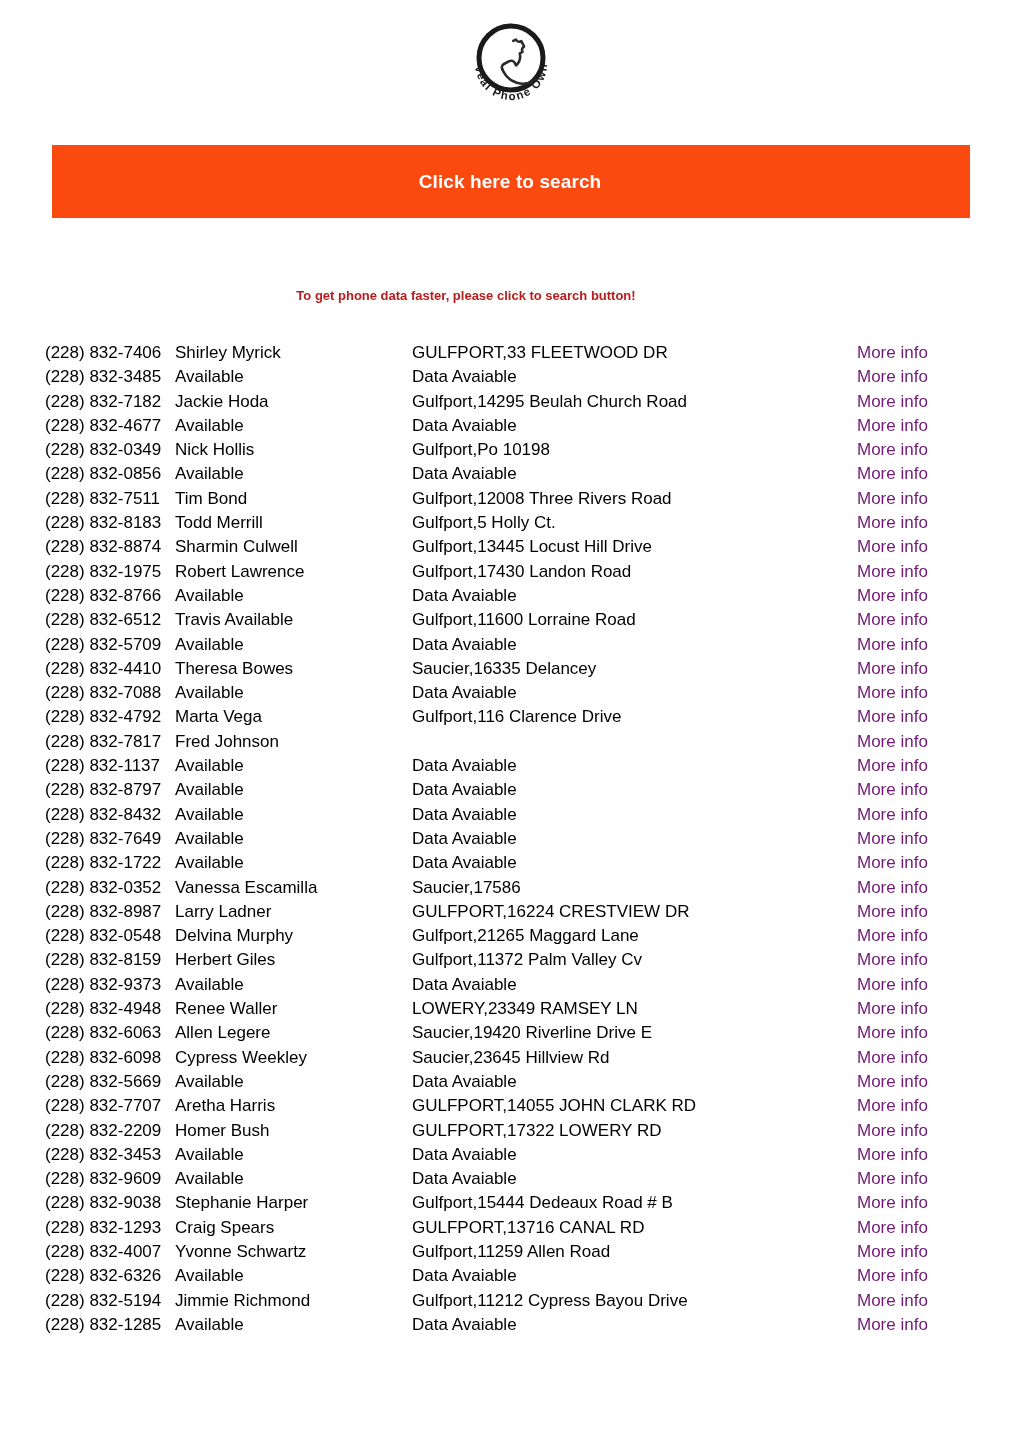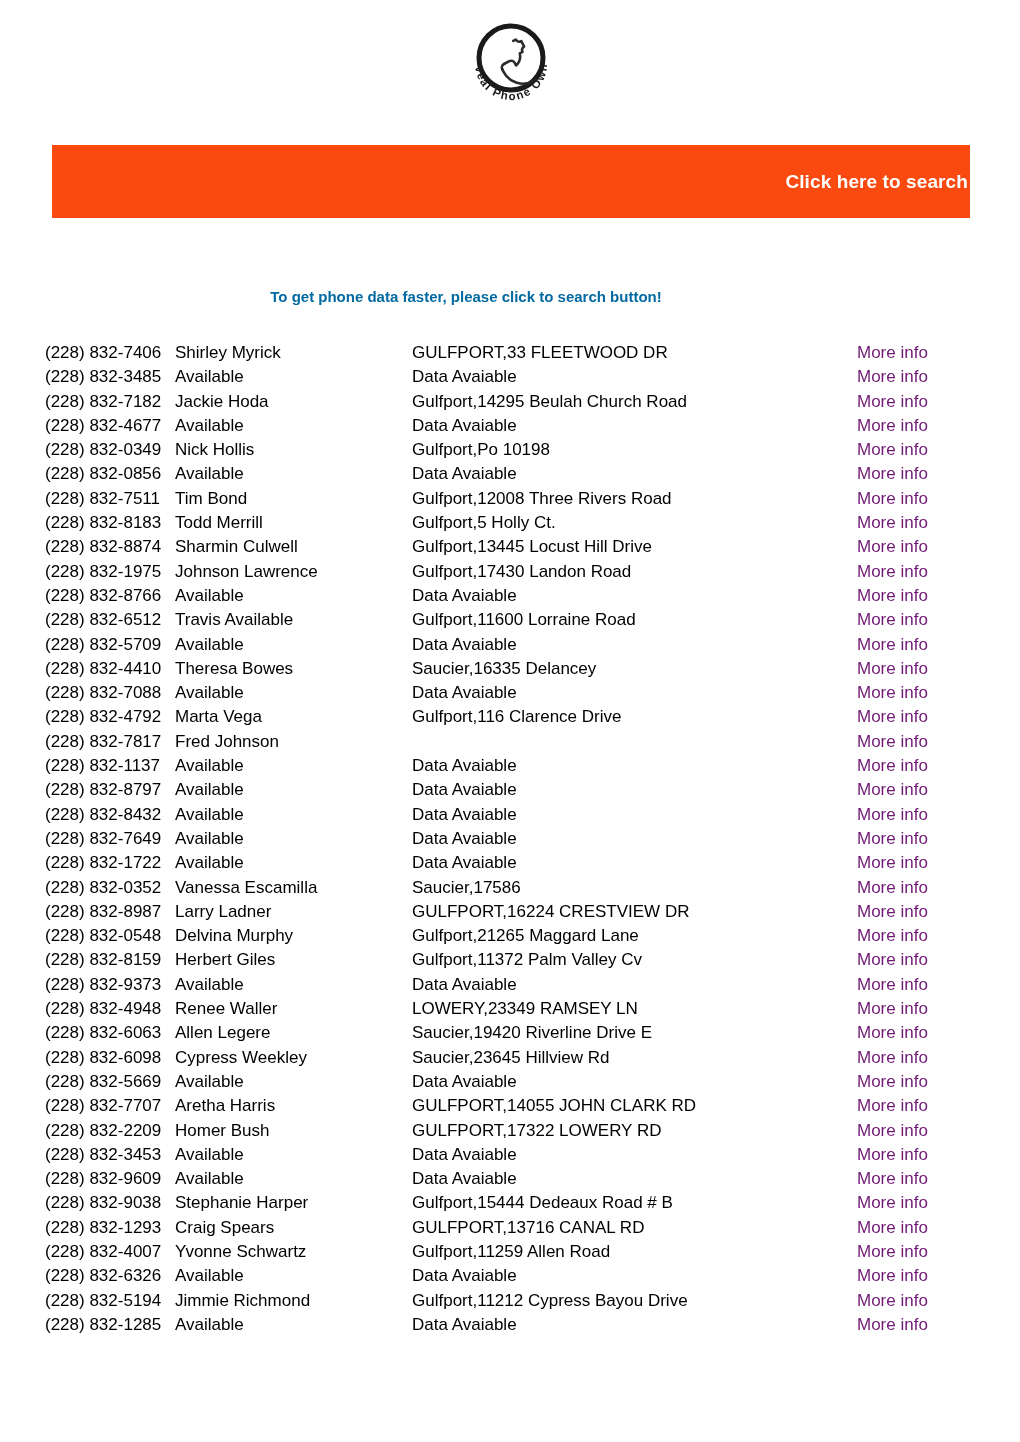--- a/index.html
+++ b/index.html
@@ -37,43 +37,43 @@
   
   .cta-banner {
     position: absolute;
     left: 52px;
     top: 145px;
     width: 918px;
     height: 73px;
     background: #fb4a10;
     display: flex;
     align-items: center;
-    justify-content: flex-end;
+    justify-content: center;
     box-sizing: border-box;
   }
   .cta-banner-label {
     color: #ffffff;
     font-size: 19px;
     font-weight: bold;
     letter-spacing: 0.1px;
     line-height: 1;
     text-align: center;
     padding-right: 2px;
   }
 
   
   .headline {
     position: absolute;
     left: 0;
     top: 288px;
     width: 932px;
     text-align: center;
-    font-size: 15px;
+    font-size: 13px;
     font-weight: bold;
-    color: #0369a1;
+    color: #b91c1c;
     line-height: 1.2;
   }
 
   
   .listing {
     position: absolute;
     left: 45px;
     top: 341px;
     width: 930px;
   }
@@ -185,21 +185,21 @@
       <span class="cell c-more">More info</span>
     </div>
     <div class="row">
       <span class="cell c-phone">(228) 832-8874</span>
       <span class="cell c-name">Sharmin Culwell</span>
       <span class="cell c-addr">Gulfport,13445 Locust Hill Drive</span>
       <span class="cell c-more">More info</span>
     </div>
     <div class="row">
       <span class="cell c-phone">(228) 832-1975</span>
-      <span class="cell c-name">Johnson Lawrence</span>
+      <span class="cell c-name">Robert Lawrence</span>
       <span class="cell c-addr">Gulfport,17430 Landon Road</span>
       <span class="cell c-more">More info</span>
     </div>
     <div class="row">
       <span class="cell c-phone">(228) 832-8766</span>
       <span class="cell c-name">Available</span>
       <span class="cell c-addr">Data Avaiable</span>
       <span class="cell c-more">More info</span>
     </div>
     <div class="row">

